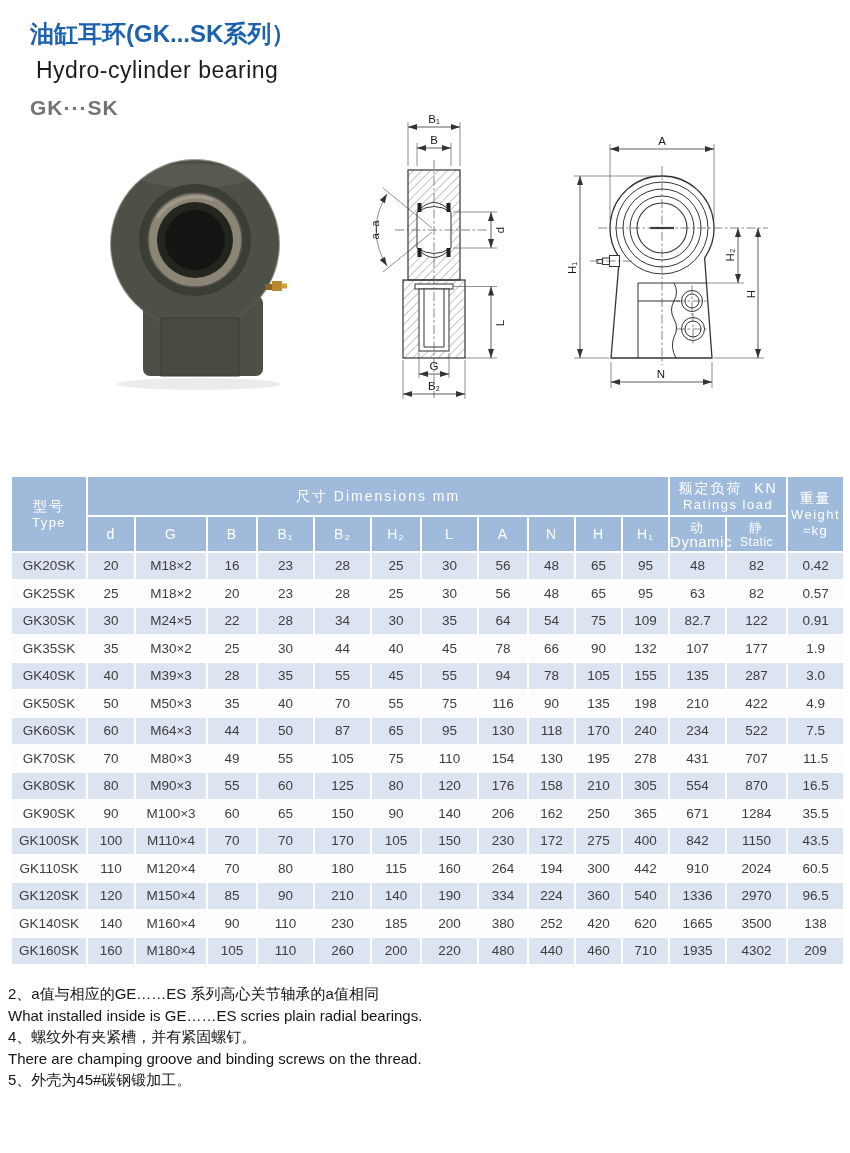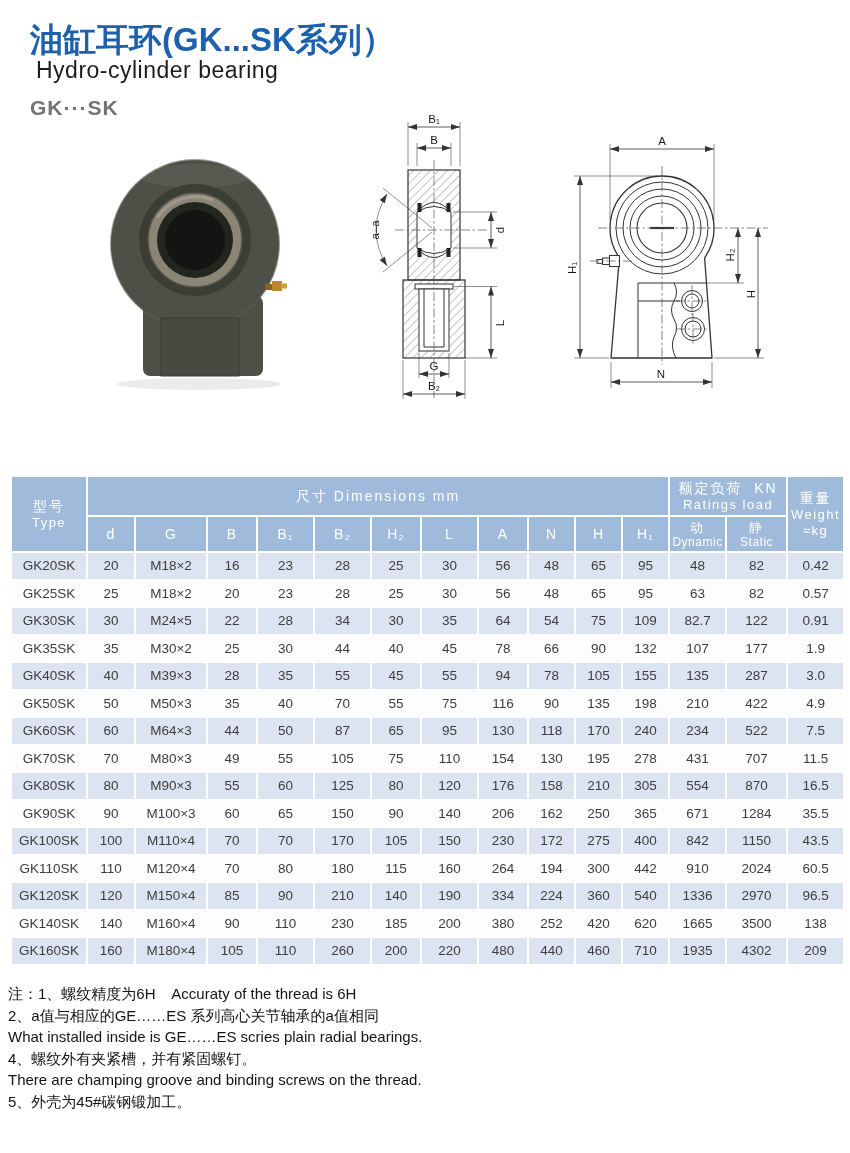--- a/index.html
+++ b/index.html
@@ -1,21 +1,21 @@
 <!DOCTYPE html>
 <html><head>
 <meta charset="utf-8">
 <style>
   html,body{margin:0;padding:0;background:#fff;}
   body{width:850px;height:1153px;position:relative;overflow:hidden;
        font-family:"Liberation Sans","DejaVu Sans",sans-serif;color:#222;}
   .abs{position:absolute;}
 
   
-  .title-cn{left:30px;top:18px;font-size:33px;font-weight:bold;color:#1b61ad;}
+  .title-cn{left:30px;top:18px;font-size:24px;font-weight:bold;color:#1b61ad;}
   .title-en{left:36px;top:57px;font-size:23px;color:#1c1c1c;letter-spacing:.5px;}
   .series{left:30px;top:96px;font-size:21px;font-weight:bold;color:#737373;letter-spacing:1px;}
 
   
   .tbl-wrap{left:10px;top:475px;}
   table.spec{border-collapse:collapse;table-layout:fixed;width:833px;}
   table.spec th,table.spec td{border:2px solid #fff;padding:0;text-align:center;vertical-align:middle;}
   table.spec thead th{background:#a0badc;color:#fff;font-weight:normal;}
   .hcn{font-size:14px;letter-spacing:2px;line-height:17px;white-space:pre;}
   .hen{font-size:13px;letter-spacing:1.5px;line-height:16px;white-space:pre;}
@@ -282,21 +282,21 @@
             <div class="hsub">N</div>
           </th>
           <th>
             <div class="hsub">H</div>
           </th>
           <th>
             <div class="hsub">H₁</div>
           </th>
           <th>
             <div class="hcn" style="font-size: 13px; line-height: 15px;">动</div>
-            <div class="hen" style="font-size: 12px; line-height: 14px; letter-spacing: 0.5px;">Dynamic</div>
+            <div class="hen" style="font-size: 15px; line-height: 14px; letter-spacing: 0.5px;">Dynamic</div>
           </th>
           <th>
             <div class="hcn" style="font-size: 13px; line-height: 15px;">静</div>
             <div class="hen" style="font-size: 12px; line-height: 14px; letter-spacing: 0.5px;">Static</div>
           </th>
         </tr>
     </thead>
     <tbody id="spec-body">
         <tr>
           <td>GK20SK</td>
@@ -551,19 +551,18 @@
           <td>710</td>
           <td>1935</td>
           <td>4302</td>
           <td>209</td>
         </tr>
       </tbody>
   </table>
 </div>
 
 <div class="abs notes" id="notes">
-    <div class="note-line">注：1、螺纹精度为6H    Accuraty of the thread is 6H</div>
     <div class="note-line">2、a值与相应的GE……ES 系列高心关节轴承的a值相同</div>
     <div class="note-line">What installed inside is GE……ES scries plain radial bearings.</div>
     <div class="note-line">4、螺纹外有夹紧槽，并有紧固螺钉。</div>
     <div class="note-line">There are champing groove and binding screws on the thread.</div>
     <div class="note-line">5、外壳为45#碳钢锻加工。</div>
   </div>
 
 </body></html>

